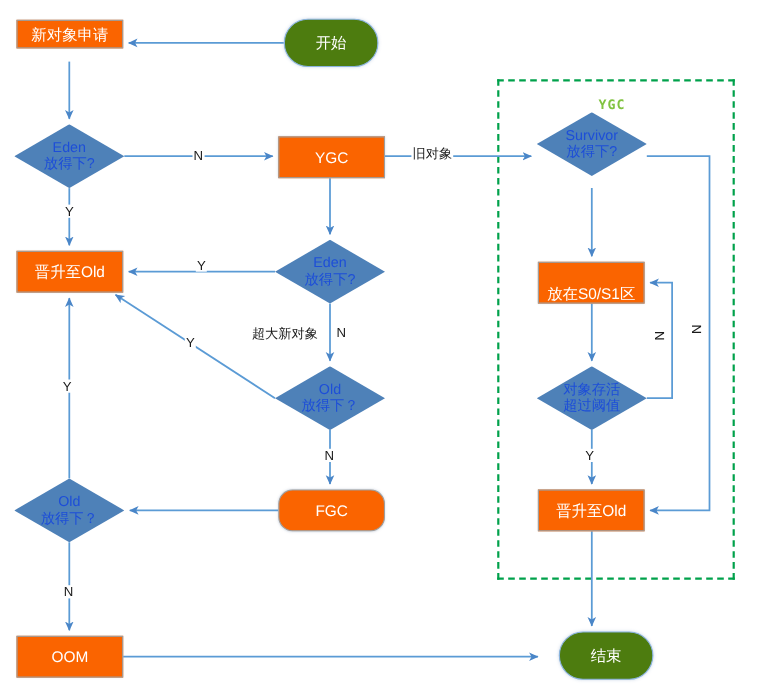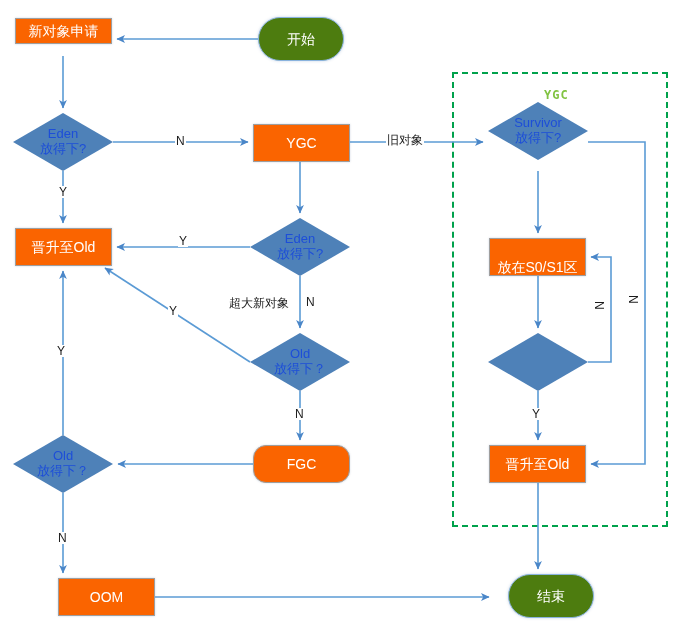--- a/index.html
+++ b/index.html
@@ -167,34 +167,35 @@
           <polygon points="50,0 100,29 50,58 0,29" fill="#4E81B8"></polygon>
         </svg><div class="dec-label">Eden
 放得下?</div></div>
       <div class="node proc" style="left: 489px; top: 238px; width: 97px; height: 38px; align-items: flex-end;"><span>放在S0/S1区</span></div>
       <div class="node dec" style="left: 250px; top: 333px; width: 100px; height: 58px;"><svg class="dec-shape" viewBox="0 0 100 58" preserveAspectRatio="none">
           <polygon points="50,0 100,29 50,58 0,29" fill="#4E81B8"></polygon>
         </svg><div class="dec-label">Old
 放得下？</div></div>
       <div class="node dec" style="left: 488px; top: 333px; width: 100px; height: 58px;"><svg class="dec-shape" viewBox="0 0 100 58" preserveAspectRatio="none">
           <polygon points="50,0 100,29 50,58 0,29" fill="#4E81B8"></polygon>
-        </svg></div>
+        </svg><div class="dec-label">对象存活
+超过阈值</div></div>
       <div class="node dec" style="left: 13px; top: 435px; width: 100px; height: 58px;"><svg class="dec-shape" viewBox="0 0 100 58" preserveAspectRatio="none">
           <polygon points="50,0 100,29 50,58 0,29" fill="#4E81B8"></polygon>
         </svg><div class="dec-label">Old
 放得下？</div></div>
       <div class="node proc" style="left: 253px; top: 445px; width: 97px; height: 38px; border-radius: 13px;"><span>FGC</span></div>
       <div class="node proc" style="left: 489px; top: 445px; width: 97px; height: 38px;"><span>晋升至Old</span></div>
-      <div class="node proc" style="left: 15px; top: 578px; width: 97px; height: 38px; margin-left: 43px;"><span>OOM</span></div>
+      <div class="node proc" style="left: 15px; top: 578px; width: 97px; height: 38px;"><span>OOM</span></div>
       <div class="node term" style="left: 508px; top: 574px; width: 86px; height: 44px;"><span>结束</span></div>
     </div>
 
   <div id="labels-layer">
       <div class="edge-label" style="left: 175px; top: 135px;">N</div>
-      <div class="edge-label" style="left: 386px; top: 134px; font-family: Liberation Serif, serif;">旧对象</div>
+      <div class="edge-label" style="left: 374px; top: 134px; font-family: Liberation Serif, serif;">旧对象</div>
       <div class="edge-label" style="left: 58px; top: 186px;">Y</div>
       <div class="edge-label" style="left: 178px; top: 235px;">Y</div>
       <div class="edge-label" style="left: 305px; top: 296px;">N</div>
       <div class="edge-label" style="left: 228px; top: 297px; text-align: center;">超大新对象</div>
       <div class="edge-label" style="left: 168px; top: 305px;">Y</div>
       <div class="edge-label" style="left: 639px; top: 294px; transform: rotate(90deg); transform-origin: left top;">N</div>
       <div class="edge-label" style="left: 605px; top: 300px; transform: rotate(90deg); transform-origin: left top;">N</div>
       <div class="edge-label" style="left: 294px; top: 408px;">N</div>
       <div class="edge-label" style="left: 531px; top: 408px;">Y</div>
       <div class="edge-label" style="left: 56px; top: 345px;">Y</div>

